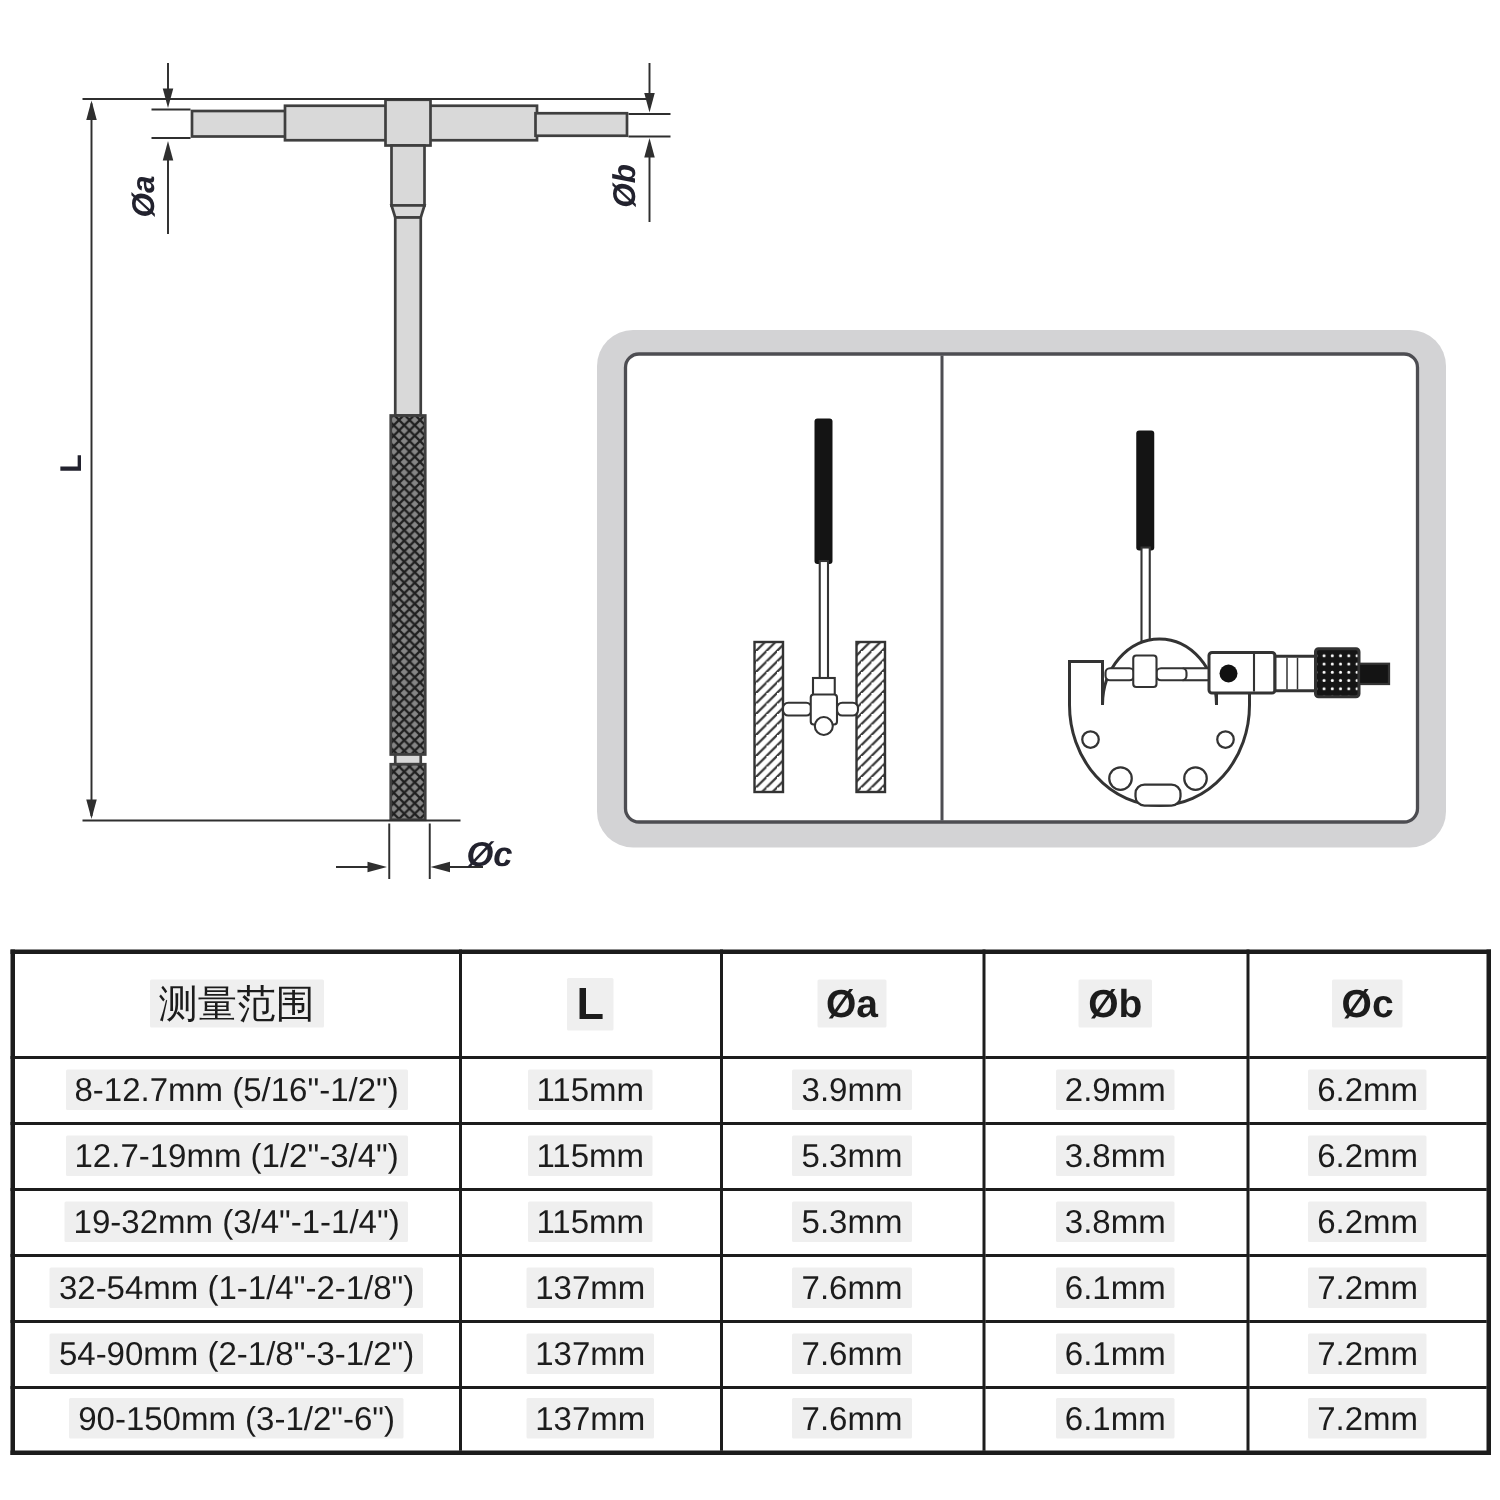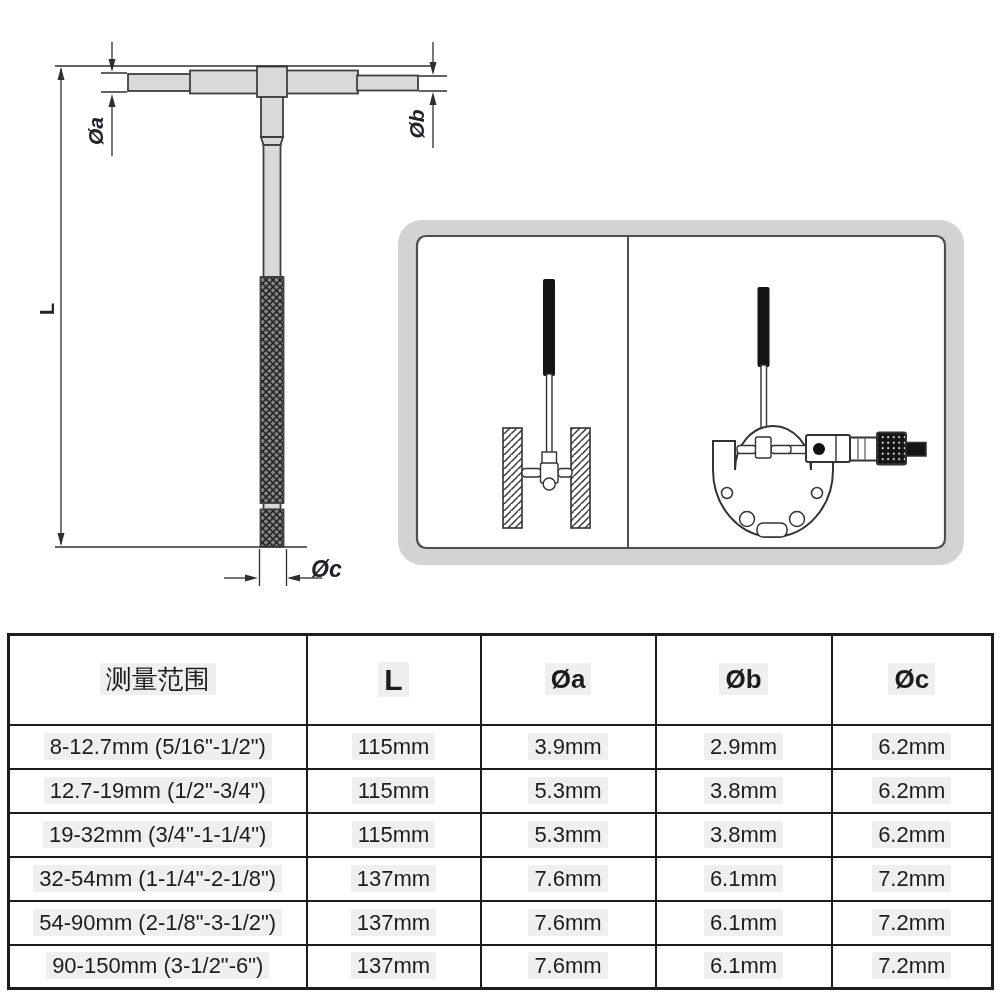--- a/index.html
+++ b/index.html
@@ -12,21 +12,21 @@
   
   .spec-table{
     position:absolute;left:7px;top:633px;width:984px;height:335px;
     border-collapse:collapse;table-layout:fixed;
     border:3px solid #1c1c1c;
   }
   .spec-table th,.spec-table td{
     border:2px solid #1c1c1c;text-align:center;vertical-align:middle;
     padding:0;overflow:hidden;white-space:nowrap;
   }
-  .spec-table thead tr{height:90px;}
+  .spec-table thead tr{height:70px;}
   .spec-table tbody tr{height:44px;}
   .th-cjk{font-size:26px;font-weight:normal;}
   .th-l{font-size:30px;font-weight:bold;}
   .th-dia{font-size:26px;font-weight:bold;}
   .spec-table td{font-size:22px;}
   .cell-hl{background:#efefef;padding:1px 6px;border-radius:1px;}
   text{fill:#22222e;}
 </style>
 </head>
 <body>

